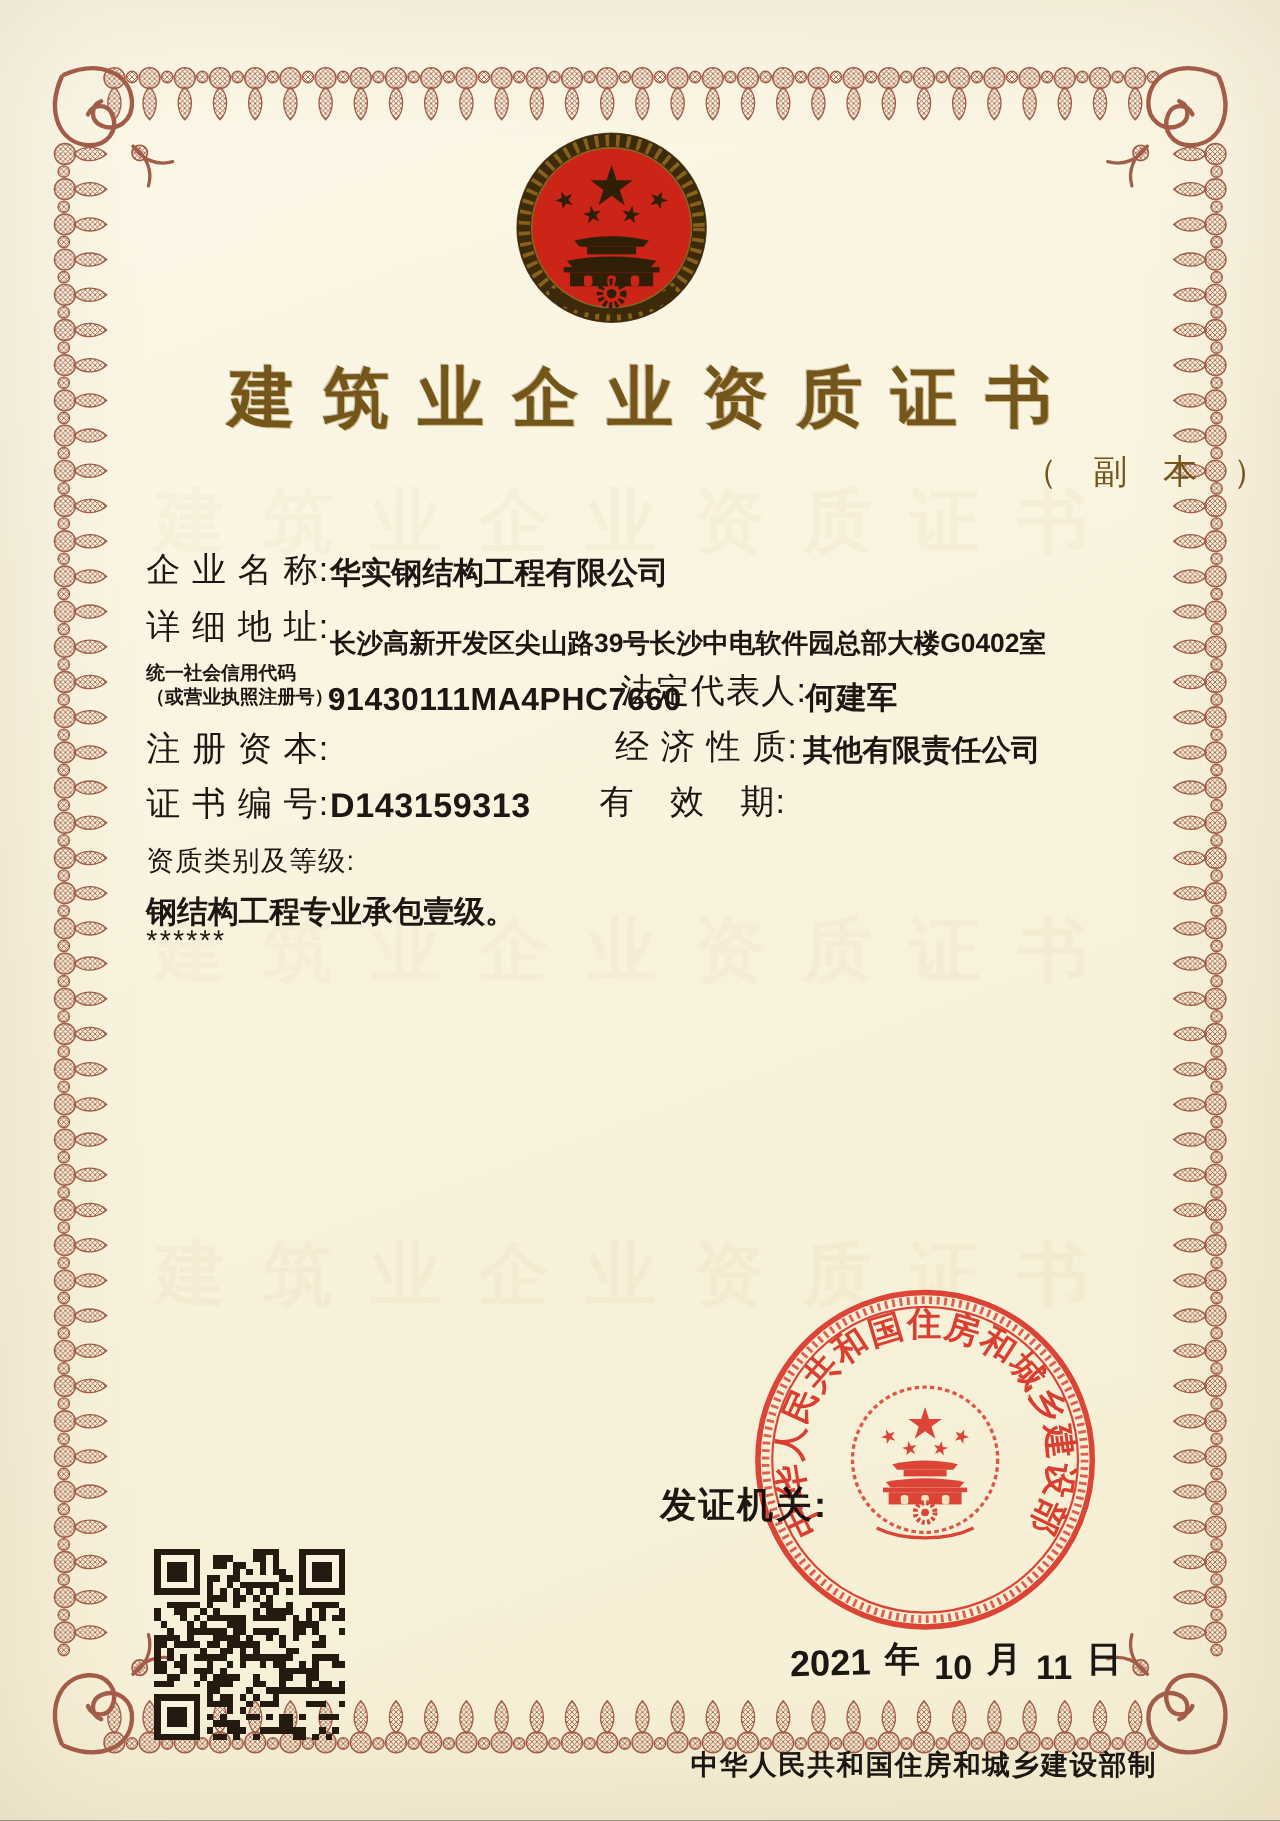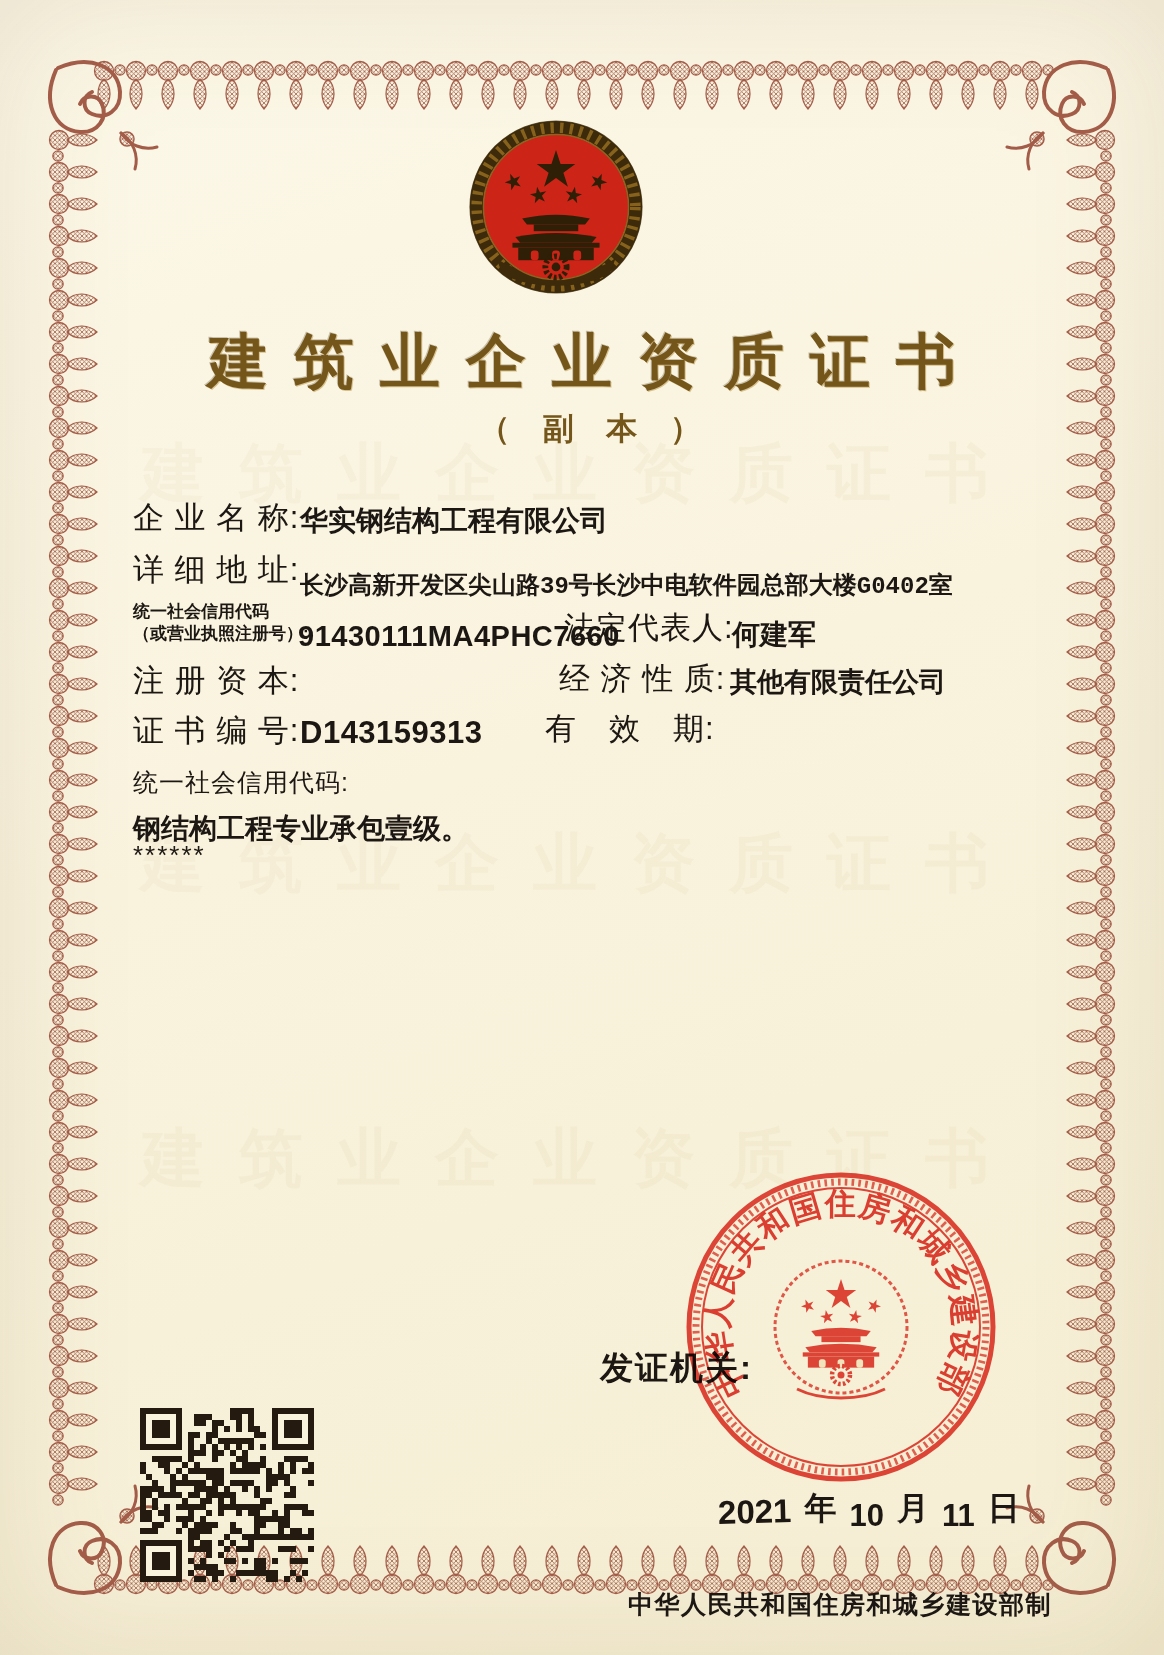--- a/index.html
+++ b/index.html
@@ -9,25 +9,25 @@
     box-shadow:inset 0 0 140px rgba(130,90,40,.14);
     font-family:"Liberation Sans",sans-serif;color:#1c1712;
   }
   svg.fullframe{position:absolute;inset:0;width:1164px;height:1655px;pointer-events:none;}
   .wm{position:absolute;left:0;right:0;text-align:center;font-weight:bold;
       font-size:64px;letter-spacing:34px;color:#b8904a;opacity:.055;white-space:nowrap;}
   .emblem{position:absolute;left:467px;top:112px;width:178px;height:190px;}
   .title{position:absolute;left:0;right:0;top:322px;margin:0;text-align:center;
          font-size:60px;font-weight:bold;letter-spacing:26px;padding-left:26px;
          color:#74551a;text-shadow:1px 1px 0 rgba(186,150,74,.55), -1px -1px 0 rgba(60,40,8,.25);}
-  .subtitle{position:absolute;left:0;right:0;top:408px;text-align:center;
-            font-size:31px;font-weight:bold;letter-spacing:12px;padding-left:28px;color:#74551a;}
+  .subtitle{position:absolute;left:0;right:0;top:408px;text-align:right;
+            font-size:31px;font-weight:normal;letter-spacing:12px;padding-left:28px;color:#74551a;}
   .lbl{position:absolute;font-weight:normal;font-size:31px;letter-spacing:1px;white-space:nowrap;}
   .lbl-sm{position:absolute;font-weight:bold;font-size:17px;line-height:22px;white-space:nowrap;}
-  .val{position:absolute;font-family:Liberation Mono, monospace;font-weight:600;font-size:28px;white-space:nowrap;}
+  .val{position:absolute;font-family:Liberation Sans, sans-serif;font-weight:600;font-size:28px;white-space:nowrap;}
   .val-num{position:absolute;font-weight:bold;font-size:29px;letter-spacing:.5px;white-space:nowrap;}
   .qr{position:absolute;left:140px;top:1408px;width:174px;height:174px;shape-rendering:crispEdges;}
   .issuer{position:absolute;left:600px;top:1346px;font-size:33px;font-weight:bold;letter-spacing:2px;}
   .seal{position:absolute;left:680px;top:1166px;width:322px;height:322px;opacity:.93;mix-blend-mode:multiply;}
   .dateline{position:absolute;left:718px;top:1487px;display:flex;align-items:flex-end;gap:13px;
             font-weight:bold;font-size:32px;}
   .dateline .num{font-size:33px;transform:rotate(-1.5deg);}
   .dateline .num2{font-size:31px;transform:translateY(3px);}
   .footer{position:absolute;left:628px;top:1547px;font-size:25px;font-weight:bold;letter-spacing:1.5px;margin-top:41px;}
 </style>
@@ -409,21 +409,21 @@
   <div class="val" style="left:732px;top:616px">何建军</div>
 
   <div class="lbl" style="left:133px;top:660px">注 册 资 本:</div>
   <div class="lbl" style="left:559px;top:658px">经 济 性 质:</div>
   <div class="val" style="left:730px;top:664px;font-size:27px">其他有限责任公司</div>
 
   <div class="lbl" style="left:133px;top:710px">证 书 编 号:</div>
   <div class="val-num" style="left:300px;top:715px;font-size:31px">D143159313</div>
   <div class="lbl" style="left:545px;top:708px">有　效　期:</div>
 
-  <div class="lbl" style="left:133px;top:766px;font-size:25px">统一社会信用代码:</div>
+  <div class="lbl" style="left:133px;top:766px;font-size:25px">资质类别及等级:</div>
   <div class="val" style="left:133px;top:810px">钢结构工程专业承包壹级。</div>
   <div class="lbl" style="left:133px;top:840px;font-size:26px;letter-spacing:2px">******</div>
 
   <svg class="qr" id="qr" viewBox="0 0 29 29">
       <rect x="0" y="0" width="7" height="7" fill="#241a10"></rect>
       <rect x="1" y="1" width="5" height="5" fill="#f9f3de"></rect>
       <rect x="2" y="2" width="3" height="3" fill="#241a10"></rect>
       <rect x="22" y="0" width="7" height="7" fill="#241a10"></rect>
       <rect x="23" y="1" width="5" height="5" fill="#f9f3de"></rect>
       <rect x="24" y="2" width="3" height="3" fill="#241a10"></rect>

